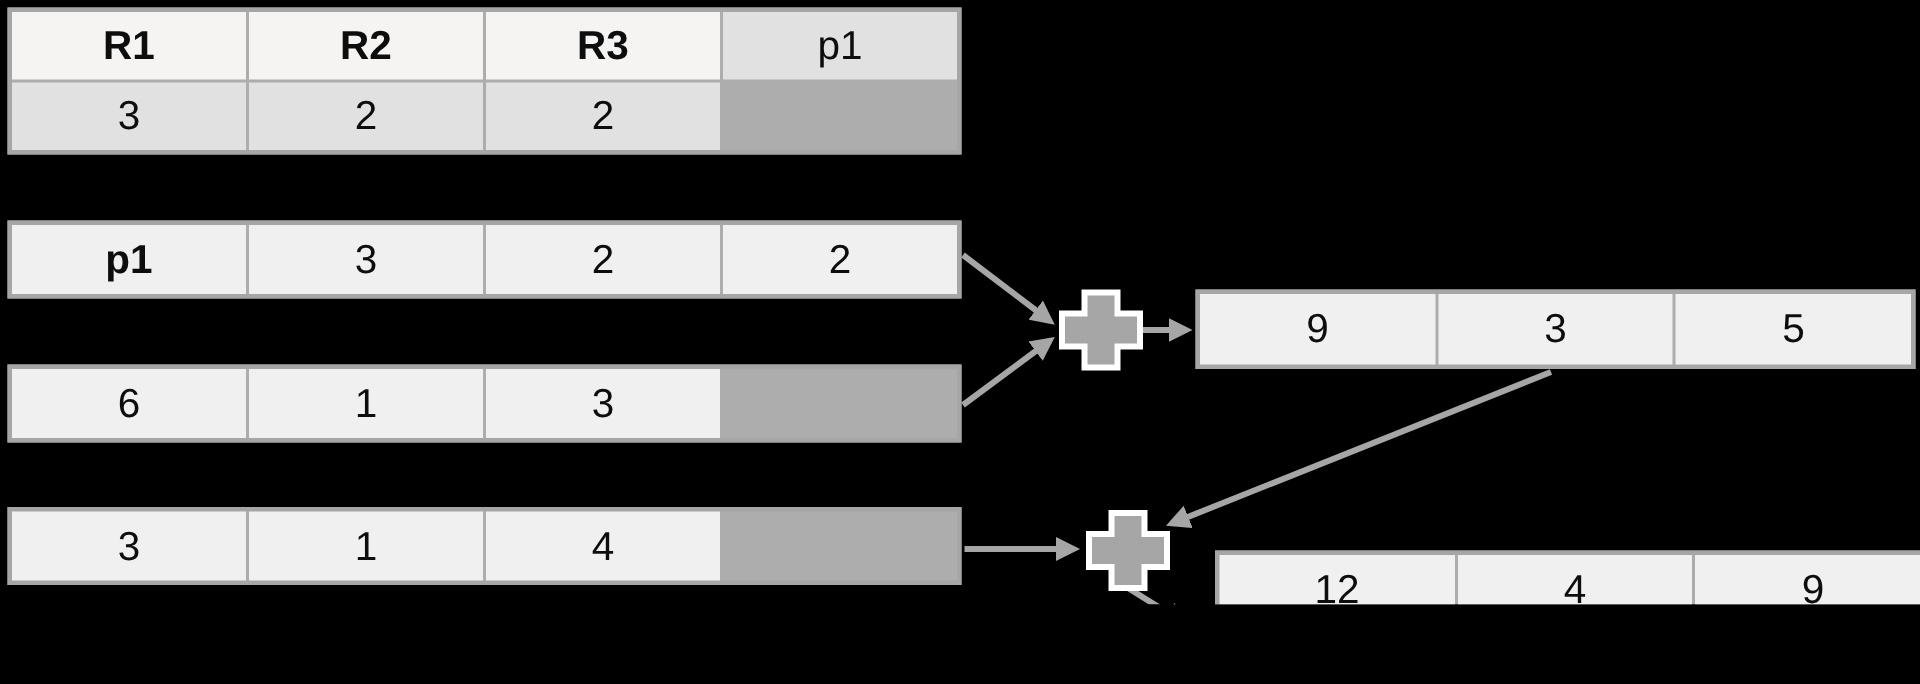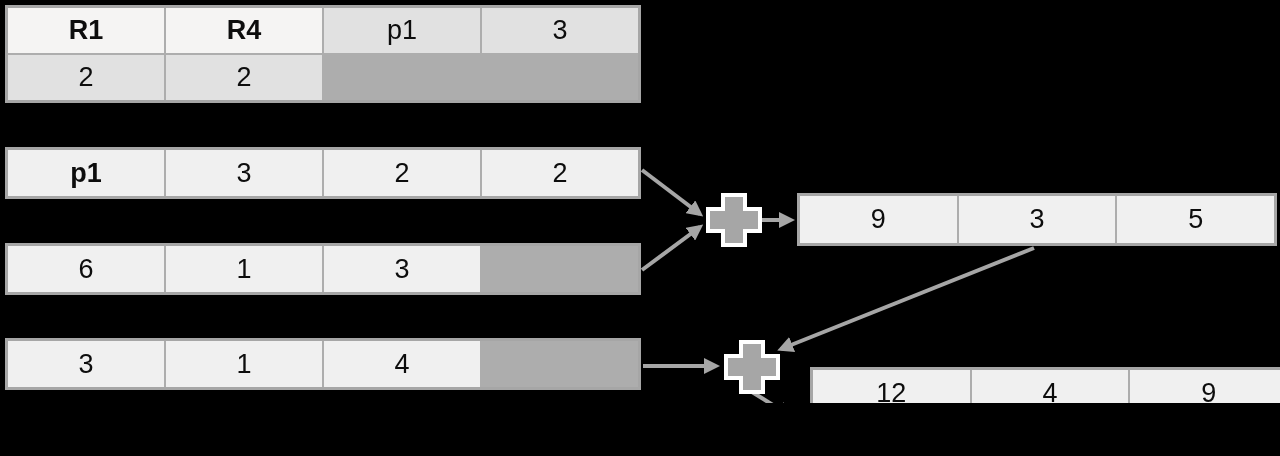--- a/index.html
+++ b/index.html
@@ -36,21 +36,22 @@
   .overlay{position:absolute;left:0;top:0;pointer-events:none;}
   .plusicon{position:absolute;}
 </style>
 </head>
 <body>
 
 <div id="canvas">
 
   <div class="tbl tbl-top">
     <div class="cell hdr">R1</div>
-    <div class="cell hdr">R4</div>
+    <div class="cell hdr">R2</div>
+    <div class="cell hdr">R3</div>
     <div class="cell shaded">p1</div>
     <div class="cell shaded">3</div>
     <div class="cell shaded">2</div>
     <div class="cell shaded">2</div>
   </div>
 
   <div class="tbl tuple tuple-1">
     <div class="cell lbl">p1</div>
     <div class="cell">3</div>
     <div class="cell">2</div>

